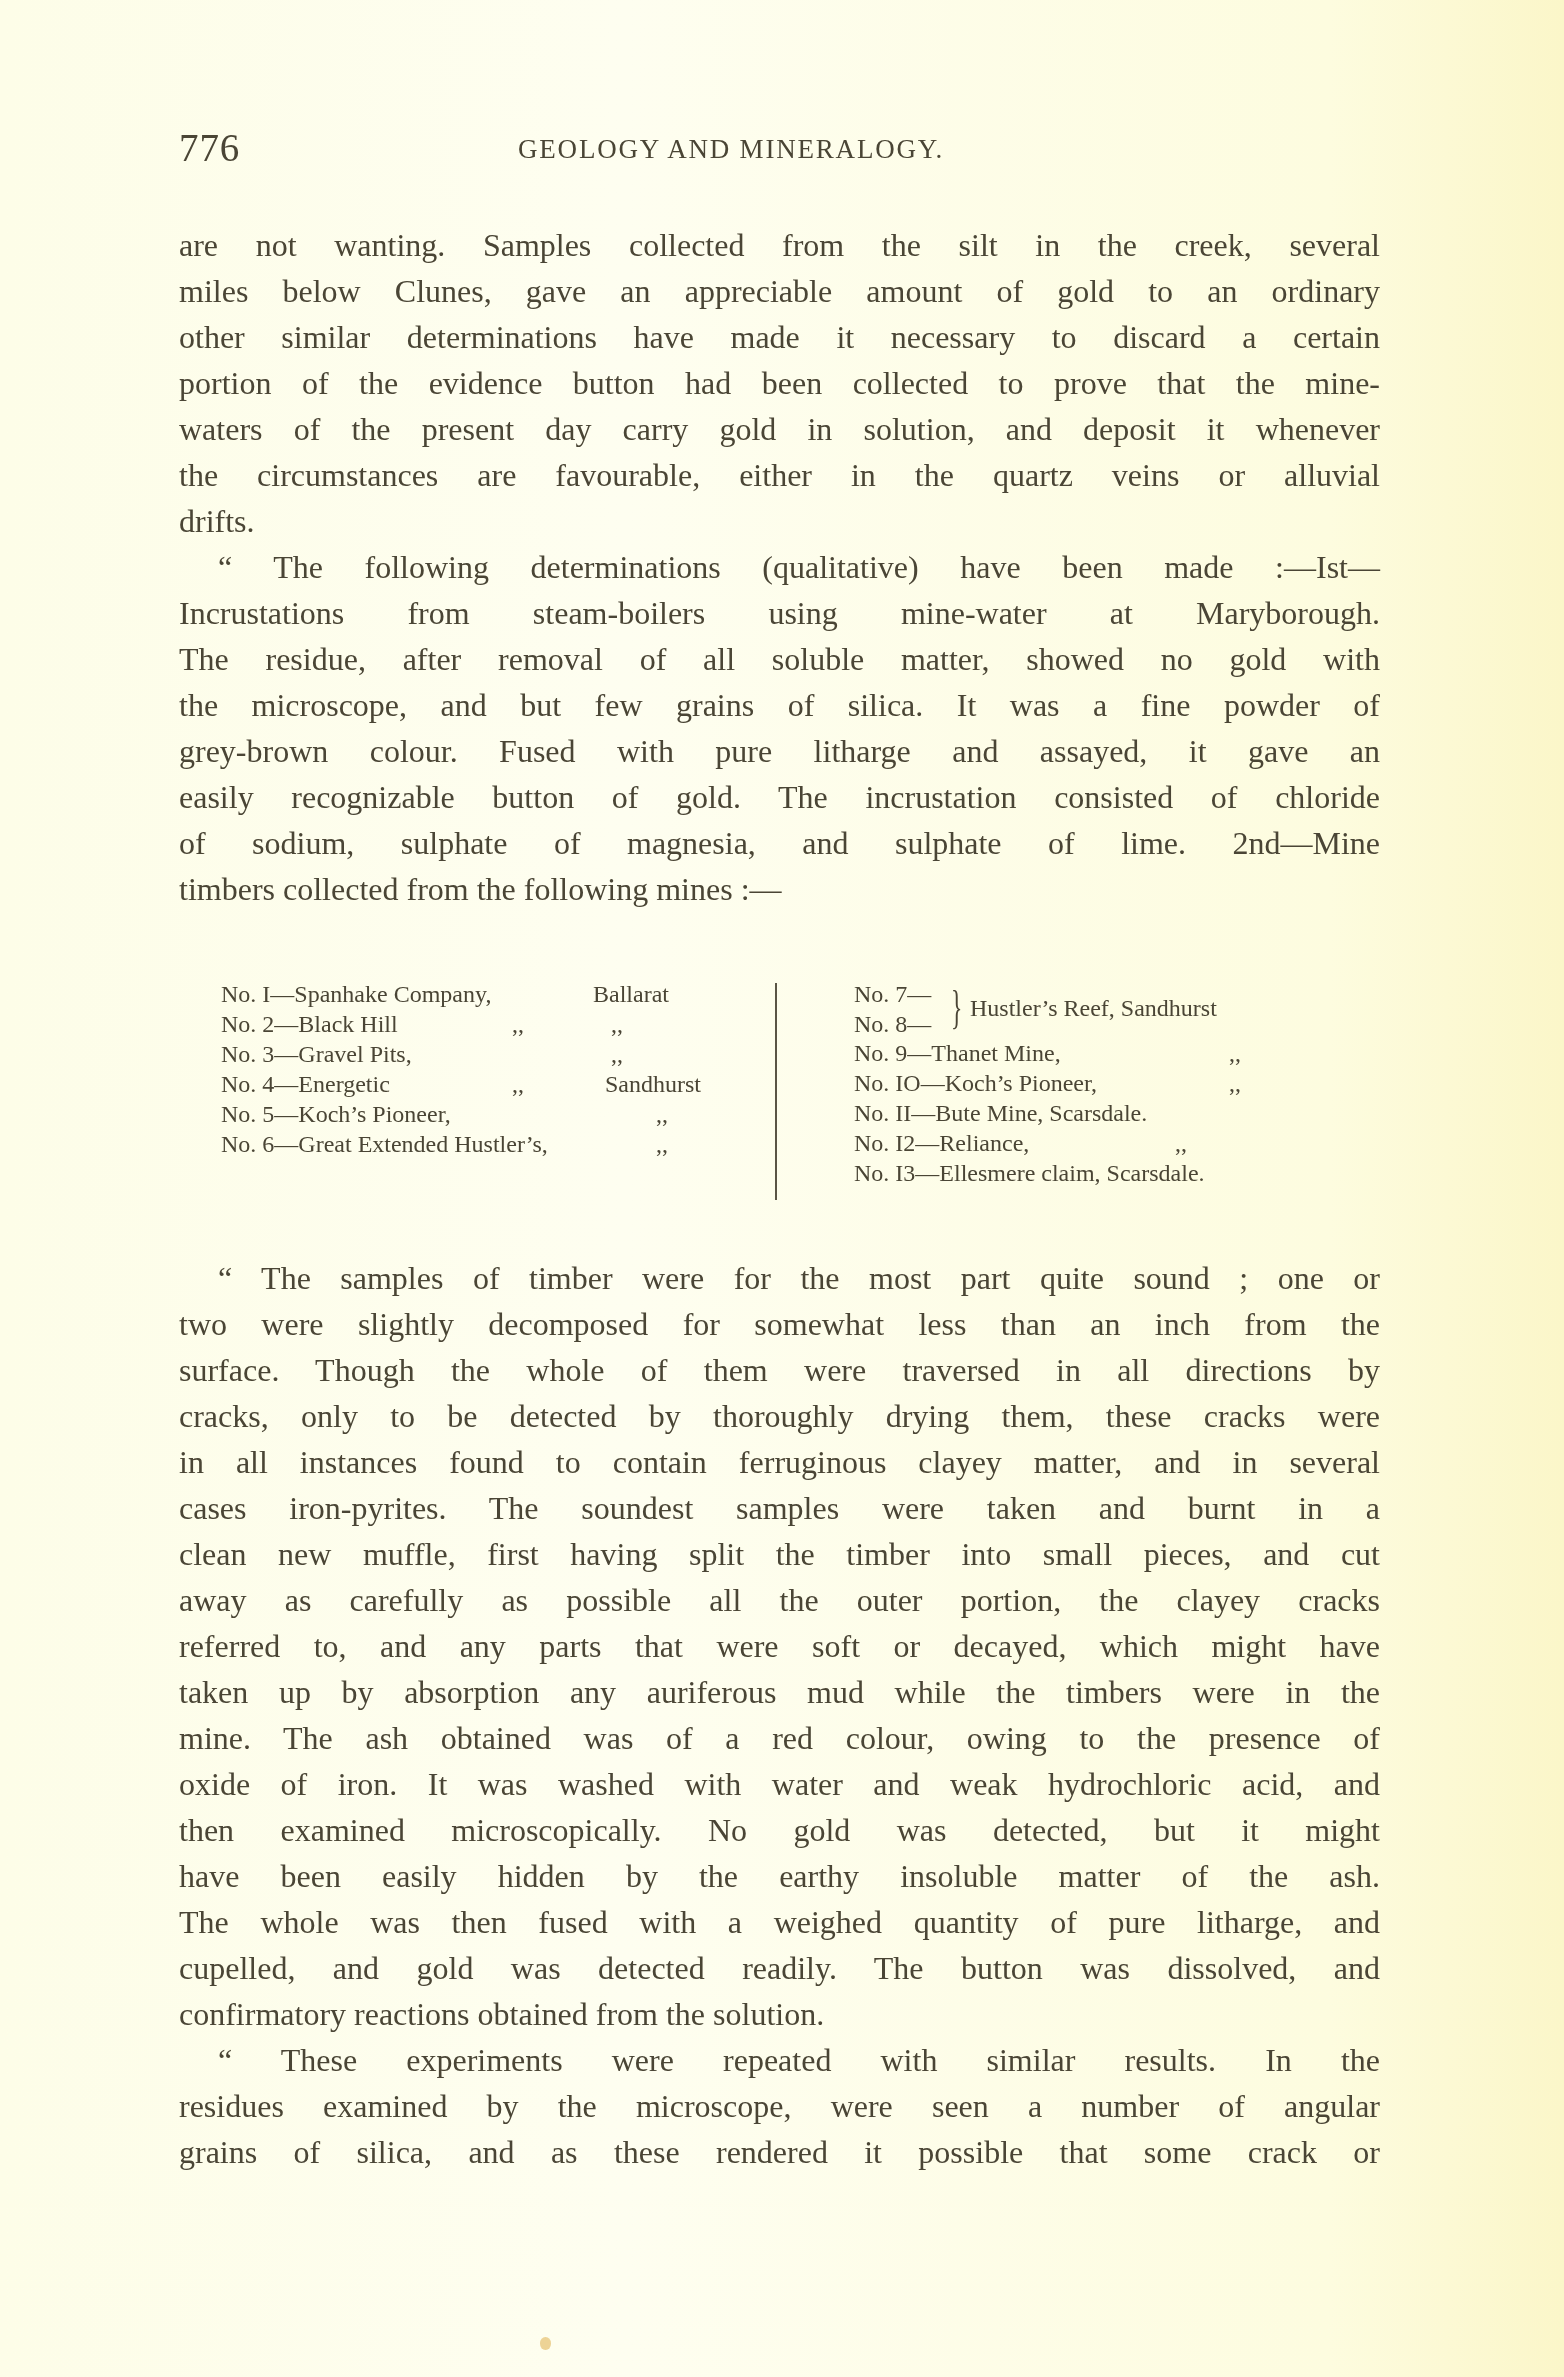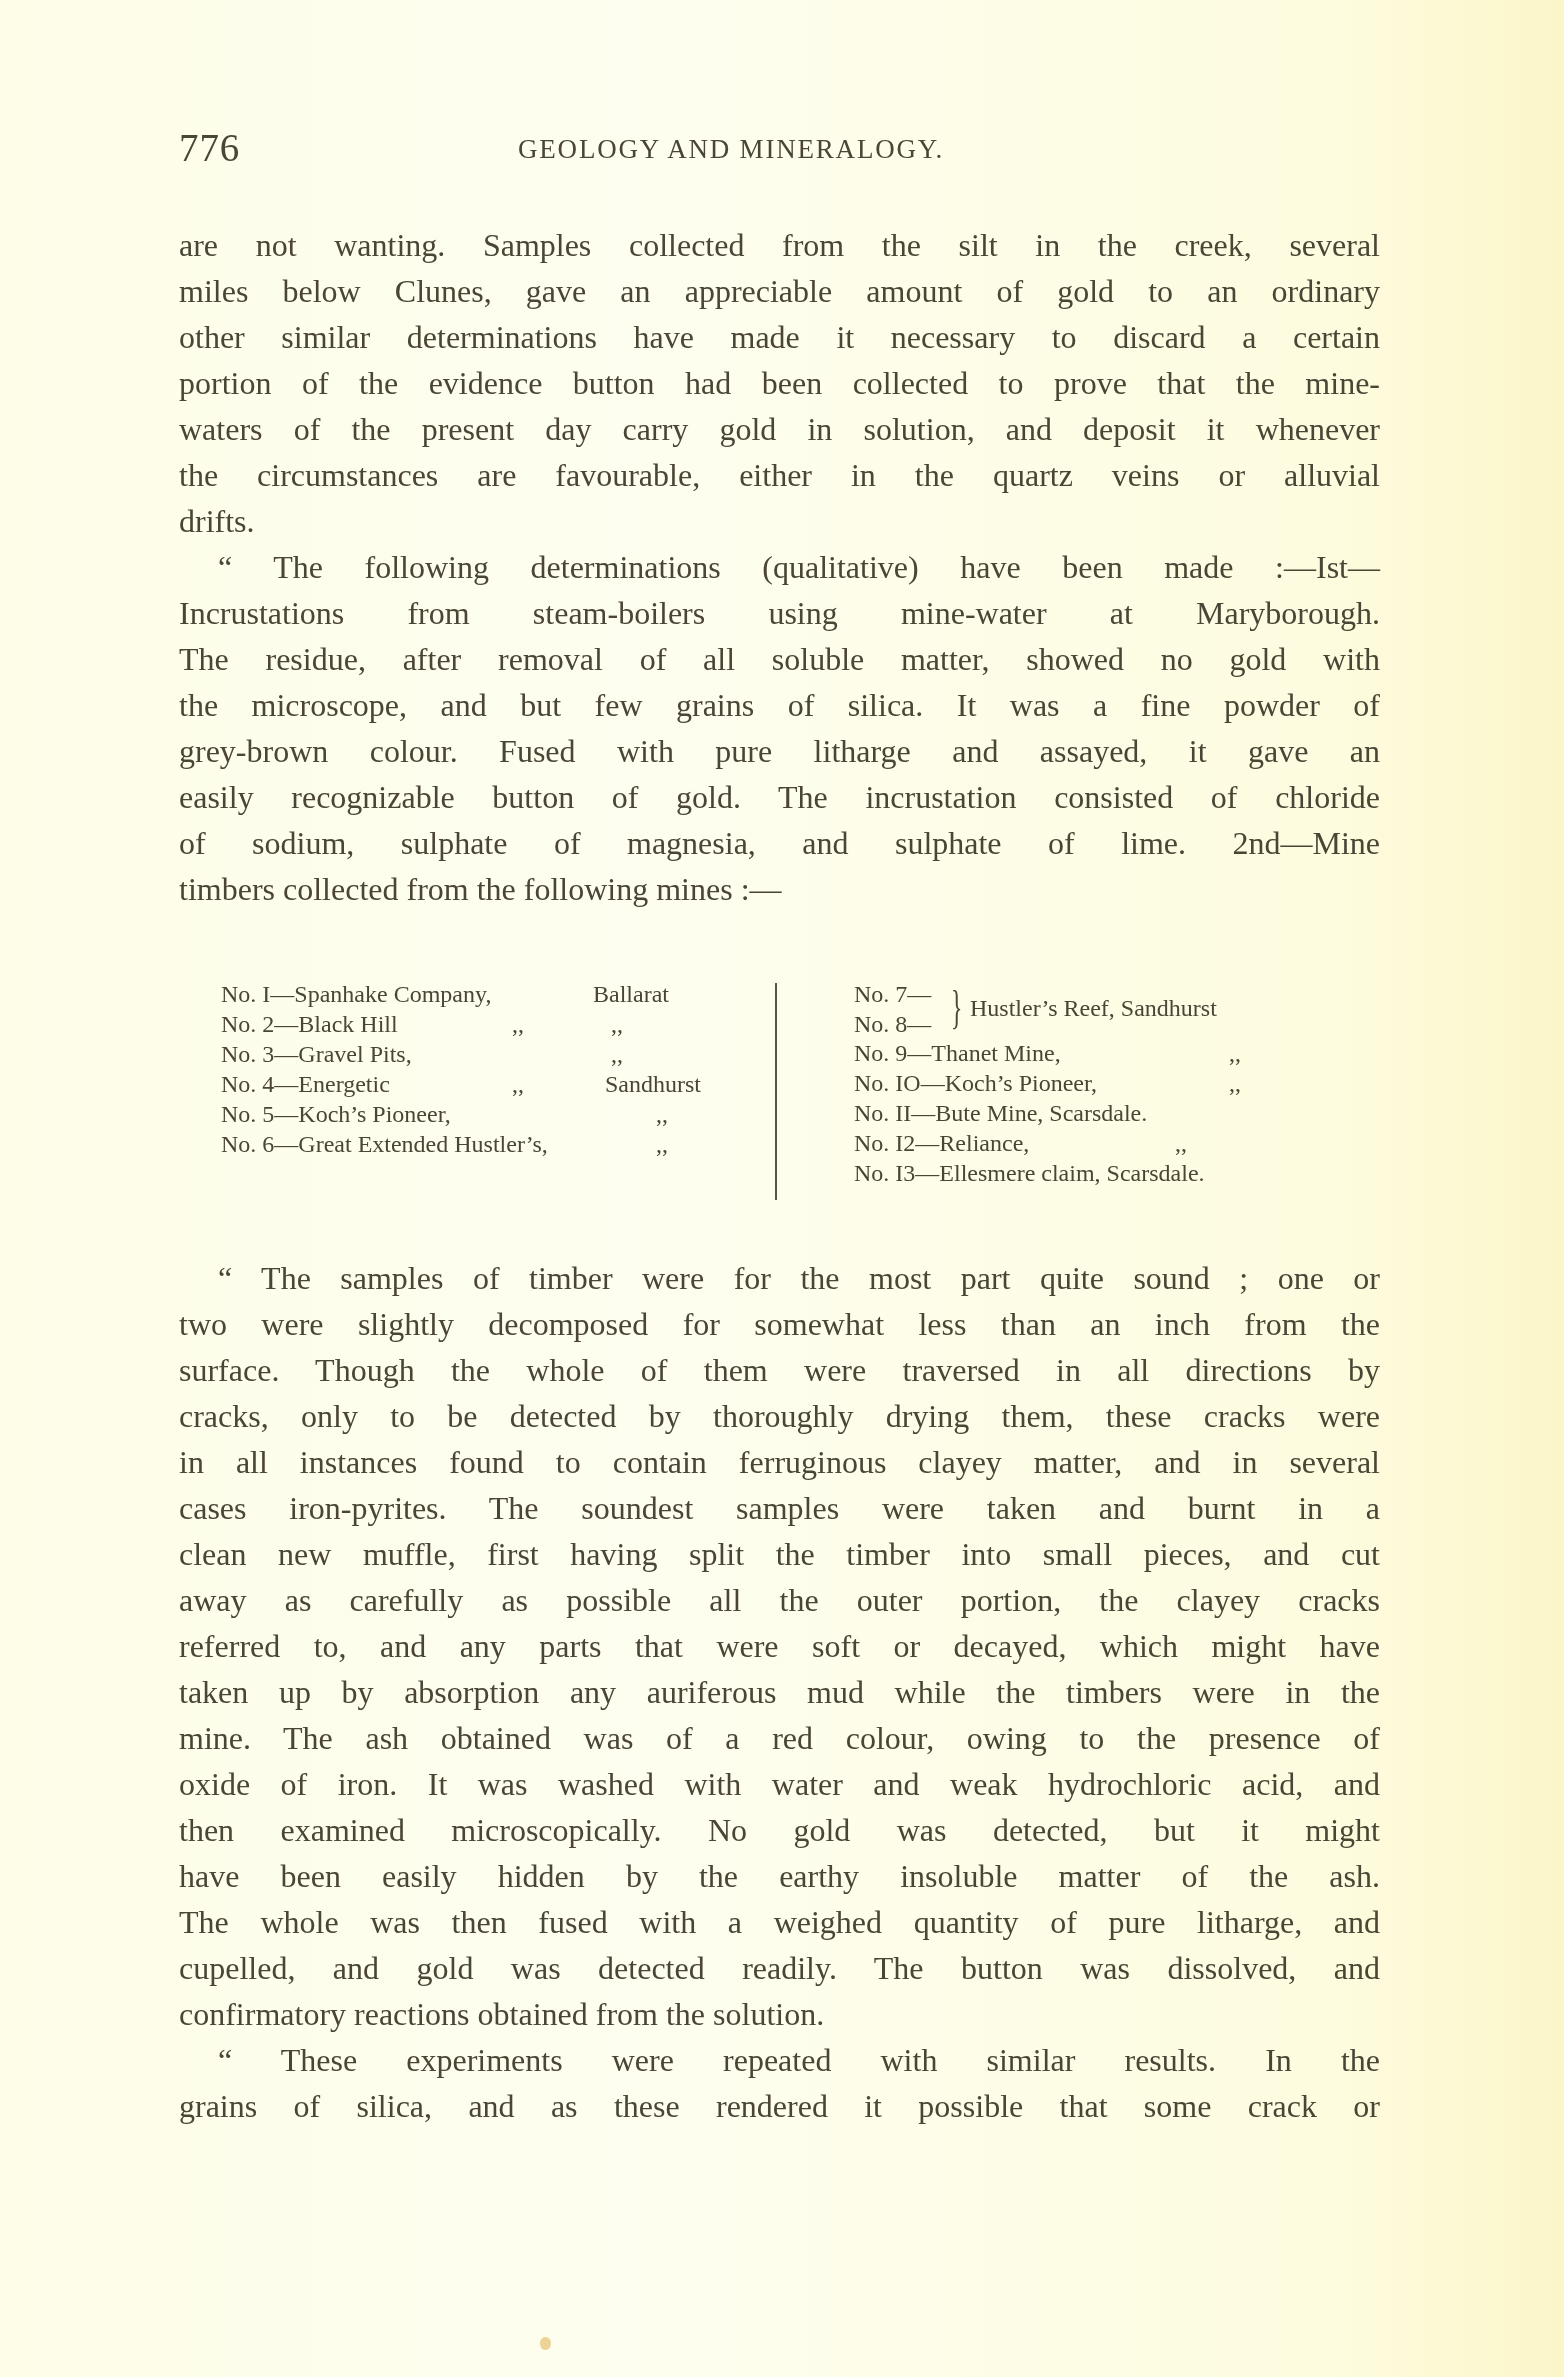--- a/index.html
+++ b/index.html
@@ -138,18 +138,19 @@
     <span class="line">referred to, and any parts that were soft or decayed, which might have</span>
     <span class="line">taken up by absorption any auriferous mud while the timbers were in the</span>
     <span class="line">mine.  The ash obtained was of a red colour, owing to the presence of</span>
     <span class="line">oxide of iron.  It was washed with water and weak hydrochloric acid, and</span>
     <span class="line">then examined microscopically.  No gold was detected, but it might</span>
     <span class="line">have been easily hidden by the earthy insoluble matter of the ash.</span>
     <span class="line">The whole was then fused with a weighed quantity of pure litharge, and</span>
     <span class="line">cupelled, and gold was detected readily.  The button was dissolved, and</span>
     <span class="line last">confirmatory reactions obtained from the solution.</span>
     <span class="line" style="padding-left:39px">“ These experiments were repeated with similar results.  In the</span>
+    <span class="line">residues examined by the microscope, were seen a number of angular</span>
     <span class="line">grains of silica, and as these rendered it possible that some crack or</span>
   </div>
 
   <div class="stain"></div>
 </div>
 
 
 </body></html>

